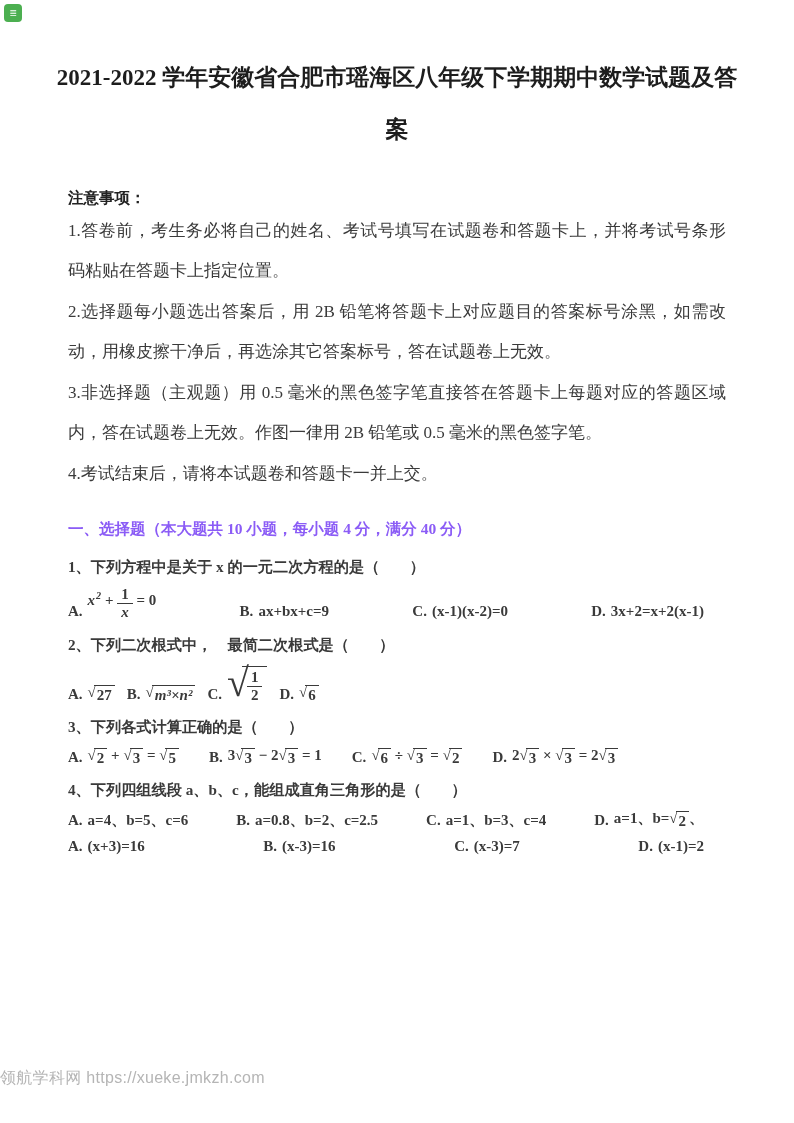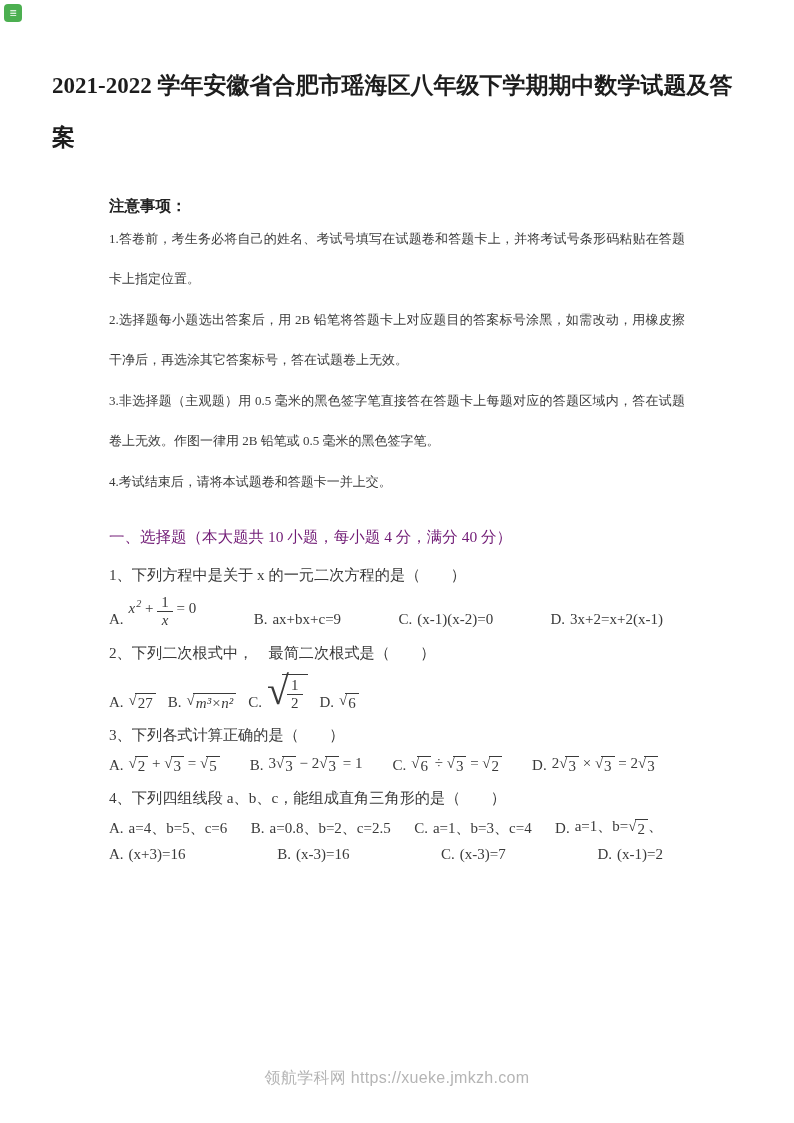--- a/index.html
+++ b/index.html
@@ -1,49 +1,49 @@
 <!DOCTYPE html>
 <html><head>
 <meta charset="utf-8">
 <style>
   html,body{margin:0;padding:0;background:#ffffff;}
   .page{position:relative;width:794px;height:1123px;background:#fff;overflow:hidden;
         font-family:"Liberation Serif","DejaVu Serif",serif;color:#3a3a3a;}
   .badge{position:absolute;top:4px;left:4px;width:18px;height:18px;border-radius:4px;
          display:flex;align-items:center;justify-content:center;color:#fff;font-size:12px;
          font-family:"Liberation Sans",sans-serif;line-height:1;}
-  .title{margin:16px 52px;padding-top:44px;font-size:23px;line-height:52px;font-weight:700;
-         text-align:left;color:#1d1d1d;}
+  .title{margin:8px 52px;padding-top:44px;font-size:23px;line-height:52px;font-weight:700;
+         text-align:center;color:#1d1d1d;}
   .subtitle{text-align:center;font-size:14.5px;margin-top:14px;color:#333;}
-  .content{padding:0 109px;}
+  .content{padding:0 68px;}
   .notes-head{margin:30px 0 0;font-weight:700;font-size:15.5px;line-height:24px;color:#222;}
-  .notes p{margin:1px 0;font-size:13px;line-height:40px;text-align:justify;}
-  .section-head{font-weight:400;font-size:15.5px;margin:20px 0 0;line-height:30px;color:#701a75;}
-  .question{margin-top:6px;}
+  .notes p{margin:1px 0;font-size:17px;line-height:40px;text-align:justify;}
+  .section-head{font-weight:700;font-size:15.5px;margin:20px 0 0;line-height:30px;color:#8b5cf6;}
+  .question{margin-top:6px;font-weight:bold;}
   .stem{margin:8px 0 2px;font-size:15.2px;line-height:30px;}
   .opts{display:flex;align-items:flex-end;margin-top:4px;font-size:15px;}
   .l-spread{justify-content:space-between;padding-right:22px;}
   .l-tight{gap:12px;}
   .l-med{gap:30px;}
   .opt{display:inline-flex;align-items:flex-end;gap:5px;white-space:nowrap;}
   .olab{line-height:1.3;}
   .math{display:inline;line-height:1.3;}
   .cont{font-size:15px;line-height:20px;margin-top:2px;}
   .mi{font-style:italic;}
   .msup{font-size:0.68em;vertical-align:super;padding-left:1px;font-style:italic;}
   .frac{display:inline-block;text-align:center;vertical-align:-0.85em;line-height:1.15;}
   .frac .fn{display:block;border-bottom:1px solid currentColor;padding:0 4px;}
   .frac .fd{display:block;}
   .sqrt{display:inline-flex;align-items:flex-start;white-space:nowrap;}
   .sqrt .rs{line-height:1;display:inline-block;}
   .sqrt .vinc{border-top:1.2px solid currentColor;padding:1px 3px 0;margin-left:-2px;line-height:1.15;}
   .sqrt.tall .rs{font-size:40px;line-height:38px;margin-right:-5px;}
   .sqrt.tall .vinc{margin-top:2px;padding:2px 5px 0;}
   .sqrt.tall .frac{vertical-align:baseline;}
-  .footer{position:absolute;left:0;right:0;bottom:34px;text-align:center;
+  .footer{position:absolute;left:0;right:0;bottom:34px;
           font-family:"Liberation Sans","DejaVu Sans",sans-serif;
           font-size:16px;color:#b5b5b5;letter-spacing:0.3px;}
 </style>
 </head>
 <body>
 
 <div class="page">
   <div class="badge" style="background: rgb(76, 175, 80);">≡</div>
 
   <h1 class="title">2021-2022 学年安徽省合肥市瑶海区八年级下学期期中数学试题及答案</h1>

